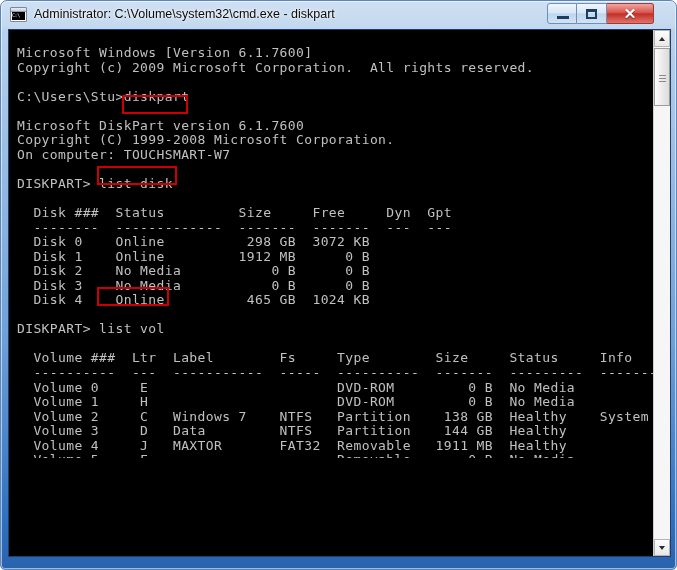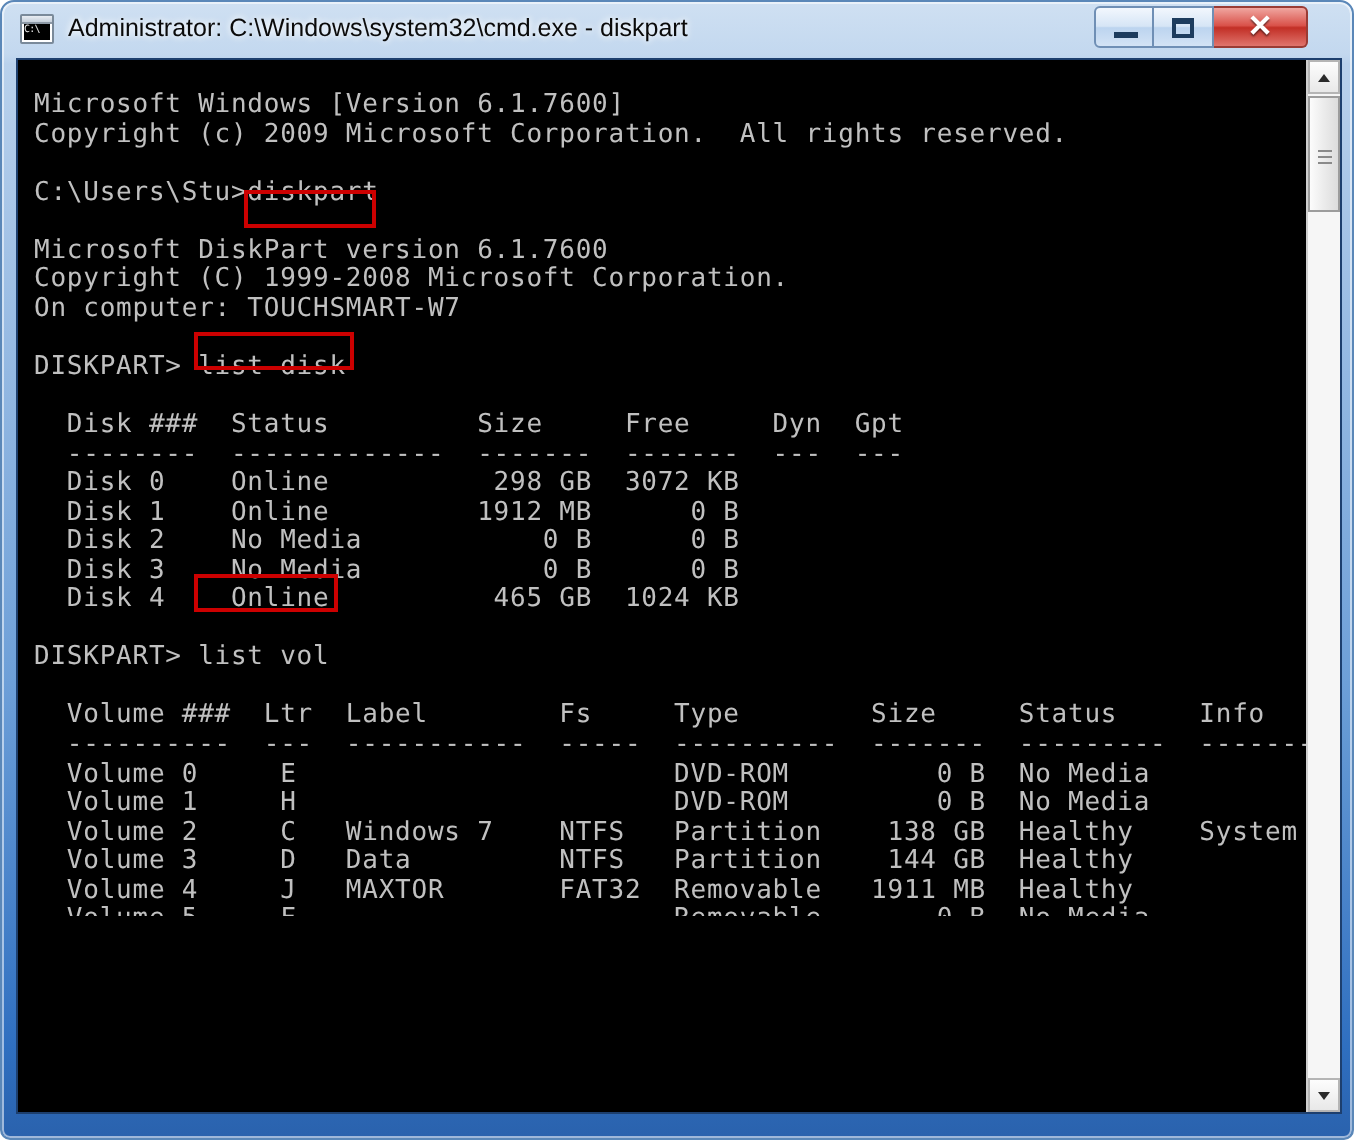--- a/index.html
+++ b/index.html
@@ -239,21 +239,21 @@
 <body>
 
 <div id="window">
 
   <div id="titlebar">
     <div id="title-icon">
       <div class="ico-bar"></div>
       <div class="ico-screen"></div>
       <div class="ico-text">C:\</div>
     </div>
-    <div id="title-text">Administrator: C:\Windows\system32\cmd.exe - diskpart</div>
+    <div id="title-text">Administrator: C:\Volume\system32\cmd.exe - diskpart</div>
 
     <div class="winbtn" id="btn-min">
       <div class="glyph-min"></div>
     </div>
     <div class="winbtn" id="btn-max">
       <div class="glyph-max"></div>
     </div>
     <div class="winbtn" id="btn-close">
       <div class="glyph-close">✕</div>
     </div>

